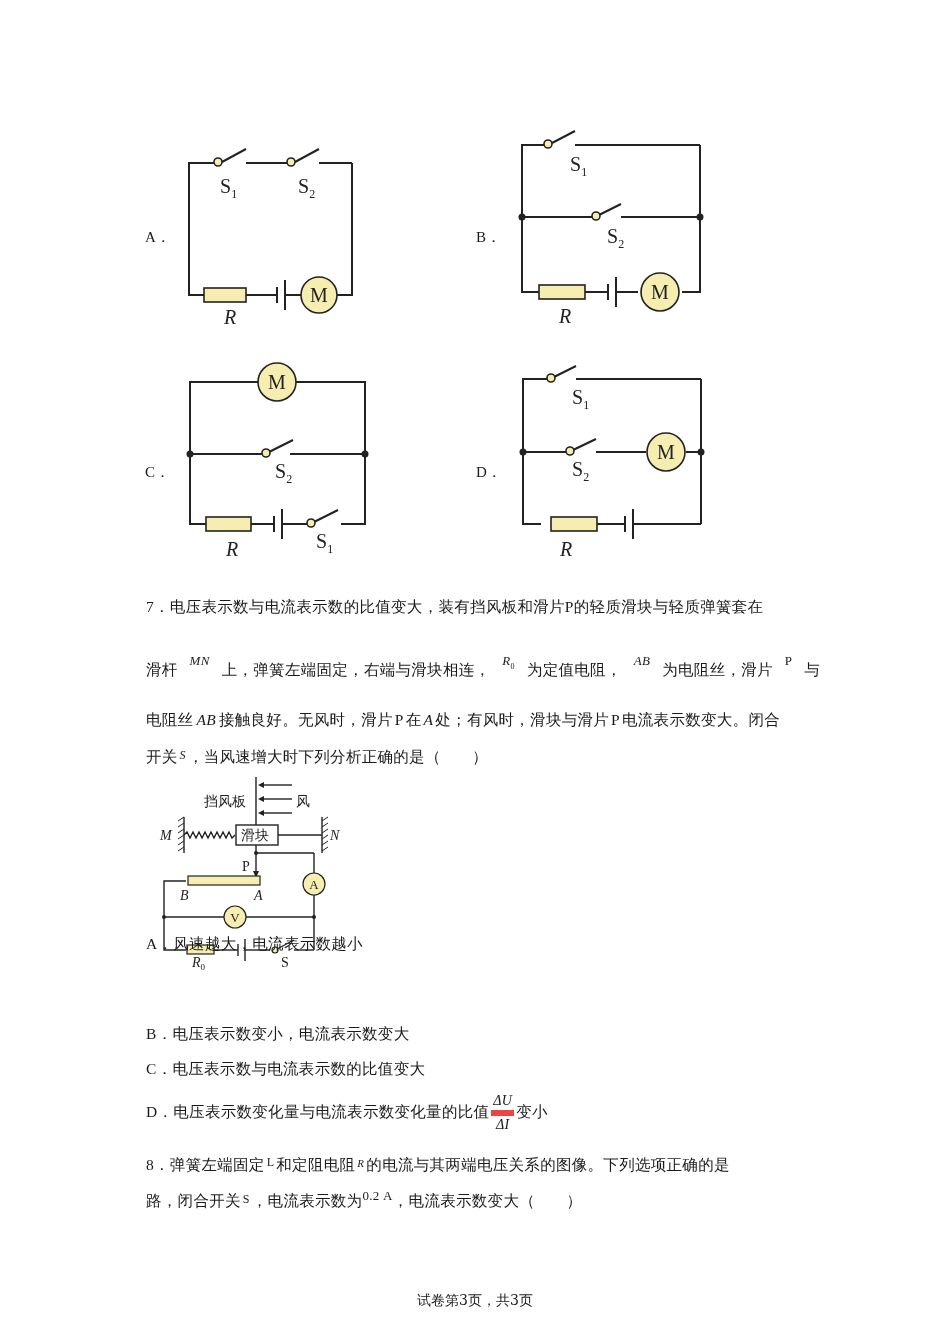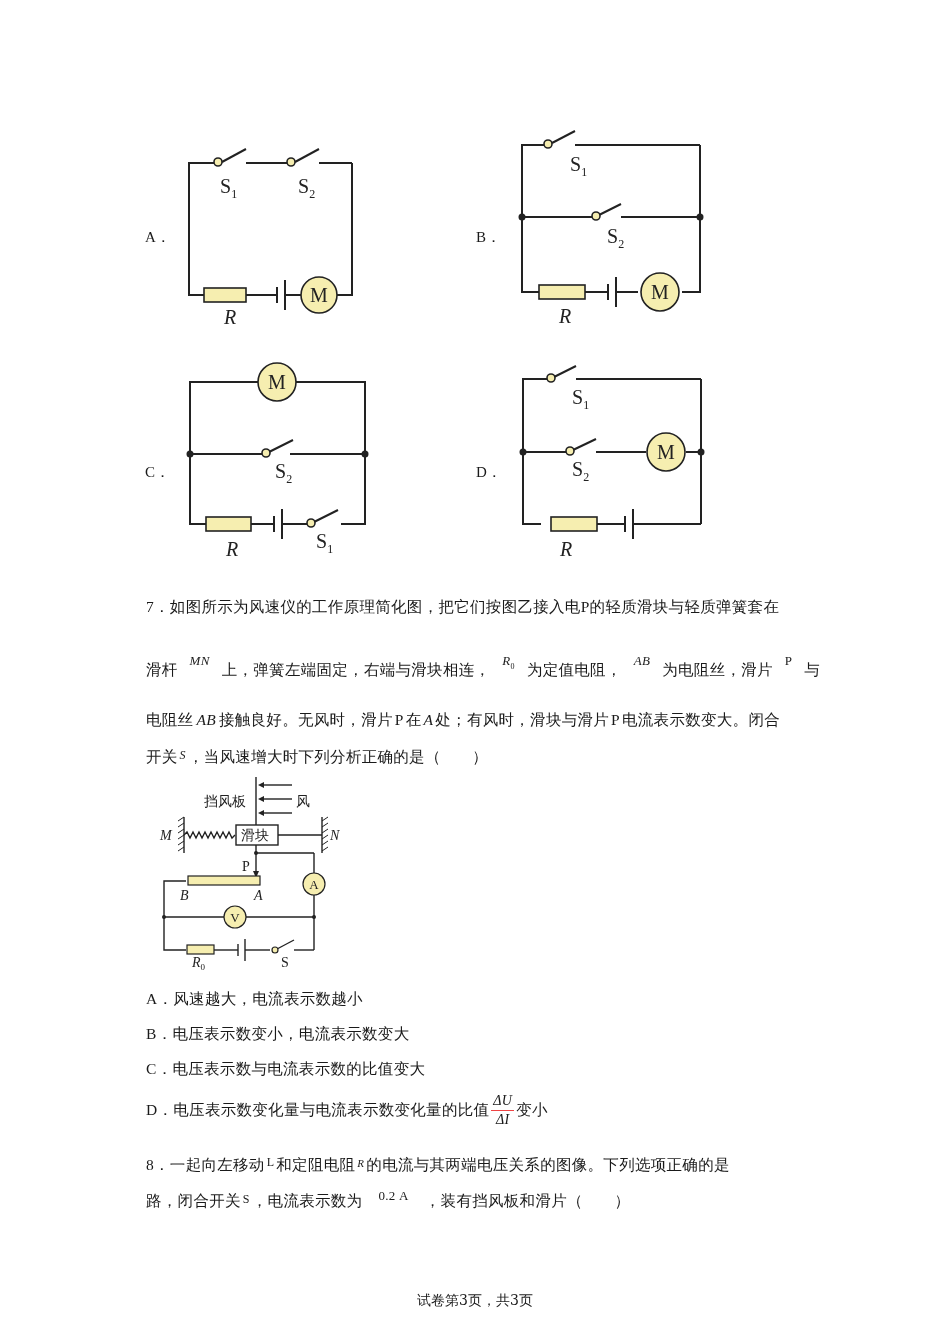--- a/index.html
+++ b/index.html
@@ -7,21 +7,21 @@
          font-family: "DejaVu Serif", "Liberation Serif", serif; color: #1a1a1a; }
   .abs { position: absolute; }
   .opt-letter { font-size: 15px; font-family: "Liberation Serif", serif; }
   .q-line { position: absolute; left: 146px; font-size: 15.5px; white-space: nowrap; letter-spacing: 0.3px; }
   .sup { font-family: "Liberation Serif", serif; font-size: 13px; position: relative; top: -10px; margin: 0 12px; }
   .sup i { font-style: italic; }
   .ital { font-family: "Liberation Serif", serif; font-style: italic; }
   .roman { font-family: "Liberation Serif", serif; }
   .choice { position: absolute; left: 146px; font-size: 15.5px; white-space: nowrap; letter-spacing: 0.3px; }
   .frac { display: inline-block; vertical-align: middle; text-align: center; font-family: "Liberation Serif", serif; font-size: 14px; margin: 0 2px; }
-  .frac .num { display: block; border-bottom: 1px solid #ef4444; padding: 0 2px; line-height: 18px; }
+  .frac .num { display: block; border-bottom: 6px solid #ef4444; padding: 0 2px; line-height: 18px; }
   .frac .den { display: block; line-height: 18px; text-align: center; }
   .footer { position: absolute; left: 0; width: 950px; top: 1292px; text-align: center; font-size: 14px; }
   svg text { font-family: "Liberation Serif", serif; }
 </style>
 </head>
 <body>
 
 <div class="abs opt-letter" style="left:145px;top:228px;">A．</div>
 <svg class="abs" style="left:180px;top:140px;" width="185" height="195">
   <g stroke="#222" stroke-width="2" fill="none">
@@ -121,21 +121,21 @@
   <circle cx="55" cy="91" r="4" fill="#f6eeb0" stroke="#222" stroke-width="1.6"></circle>
   <circle cx="151" cy="92" r="19" fill="#f6eeb0" stroke="#222" stroke-width="1.6"></circle>
   <text x="151" y="99" font-size="20" text-anchor="middle" fill="#222">M</text>
   <rect x="36" y="157" width="46" height="14" fill="#f6eeb0" stroke="#222" stroke-width="1.6"></rect>
   <text x="57" y="44" font-size="20" fill="#222">S<tspan font-size="12" dy="5">1</tspan></text>
   <text x="57" y="116" font-size="20" fill="#222">S<tspan font-size="12" dy="5">2</tspan></text>
   <text x="45" y="196" font-size="20" font-style="italic" fill="#222">R</text>
 </svg>
 
 <div class="q-line" style="top:597px;">
-  <span class="roman">7．</span><span>如图所示为风速仪的工作原理简化图，把它们按图乙接入电</span><span class="roman">P</span><span>的轻质滑块与轻质弹簧套在</span>
+  <span class="roman">7．</span><span>电压表示数与电流表示数的比值变大，装有挡风板和滑片</span><span class="roman">P</span><span>的轻质滑块与轻质弹簧套在</span>
 </div>
 <div class="q-line" style="top:660px;">
   <span>滑杆</span><span class="sup"><i>MN</i></span><span>上，弹簧左端固定，右端与滑块相连，</span><span class="sup"><i>R</i><sub style="font-size:8px;">0</sub></span><span>为定值电阻，</span><span class="sup"><i>AB</i></span><span>为电阻丝，滑片</span><span class="sup">P</span><span>与</span>
 </div>
 <div class="q-line" style="top:710px;">
   <span>电阻丝</span><span class="ital" style="margin:0 3px;">AB</span><span>接触良好。无风时，滑片</span><span class="roman" style="margin:0 2px;">P</span><span>在</span><span class="ital" style="margin:0 2px;">A</span><span>处；有风时，滑块与滑片</span><span class="roman" style="margin:0 2px;">P</span><span>电流表示数变大。闭合</span>
 </div>
 <div class="q-line" style="top:747px;">
   <span>开关</span><span class="ital" style="font-size:12px;position:relative;top:-3px;margin:0 2px;">S</span><span>，当风速增大时下列分析正确的是（　　）</span>
 </div>
@@ -210,33 +210,33 @@
   <text x="180" y="65" font-size="14" font-style="italic" fill="#222">N</text>
   <text x="92" y="96" font-size="14" fill="#222">P</text>
   <text x="30" y="125" font-size="14" font-style="italic" fill="#222">B</text>
   <text x="104" y="125" font-size="14" font-style="italic" fill="#222">A</text>
   <text x="164" y="114" font-size="13" text-anchor="middle" fill="#222">A</text>
   <text x="85" y="147" font-size="13" text-anchor="middle" fill="#222">V</text>
   <text x="42" y="192" font-size="14" font-style="italic" fill="#222"><tspan>R</tspan><tspan font-size="9" dy="3" font-style="normal">0</tspan></text>
   <text x="131" y="192" font-size="14" fill="#222">S</text>
 </svg>
 
-<div class="choice" style="top:989px;">
+<div class="choice" style="top:934px;">
   <span class="roman">A．</span><span>风速越大，电流表示数越小</span>
 </div>
 <div class="choice" style="top:1024px;">
   <span class="roman">B．</span><span>电压表示数变小，电流表示数变大</span>
 </div>
 <div class="choice" style="top:1059px;">
   <span class="roman">C．</span><span>电压表示数与电流表示数的比值变大</span>
 </div>
 <div class="choice" style="top:1092px;">
   <span class="roman">D．</span><span>电压表示数变化量与电流表示数变化量的比值</span><span class="frac"><span class="num ital">ΔU</span><span class="den ital">ΔI</span></span><span>变小</span>
 </div>
 
 <div class="q-line" style="top:1155px;">
-  <span class="roman">8．</span><span>一起向左移动</span><span class="roman" style="font-size:12px;position:relative;top:-4px;margin:0 2px;">L</span><span>和定阻电阻</span><span class="ital" style="font-size:11px;position:relative;top:-3px;margin:0 2px;">R</span><span>的电流与其两端电压关系的图像。下列选项正确的是</span>
+  <span class="roman">8．</span><span>弹簧左端固定</span><span class="roman" style="font-size:12px;position:relative;top:-4px;margin:0 2px;">L</span><span>和定阻电阻</span><span class="ital" style="font-size:11px;position:relative;top:-3px;margin:0 2px;">R</span><span>的电流与其两端电压关系的图像。下列选项正确的是</span>
 </div>
 <div class="q-line" style="top:1191px;">
-  <span>路，闭合开关</span><span class="roman" style="font-size:12px;position:relative;top:-3px;margin:0 2px;">S</span><span>，电流表示数为</span><span class="roman" style="font-size:13px;position:relative;top:-6px;margin:0 16px;text-align:right;">0.2 A</span><span>，装有挡风板和滑片（　　）</span>
+  <span>路，闭合开关</span><span class="roman" style="font-size:12px;position:relative;top:-3px;margin:0 2px;">S</span><span>，电流表示数为</span><span class="roman" style="font-size:13px;position:relative;top:-6px;margin:0 0;text-align:right;">0.2 A</span><span>，电流表示数变大（　　）</span>
 </div>
 
 <div class="footer">试卷第3页，共3页</div>
 
 </body></html>

